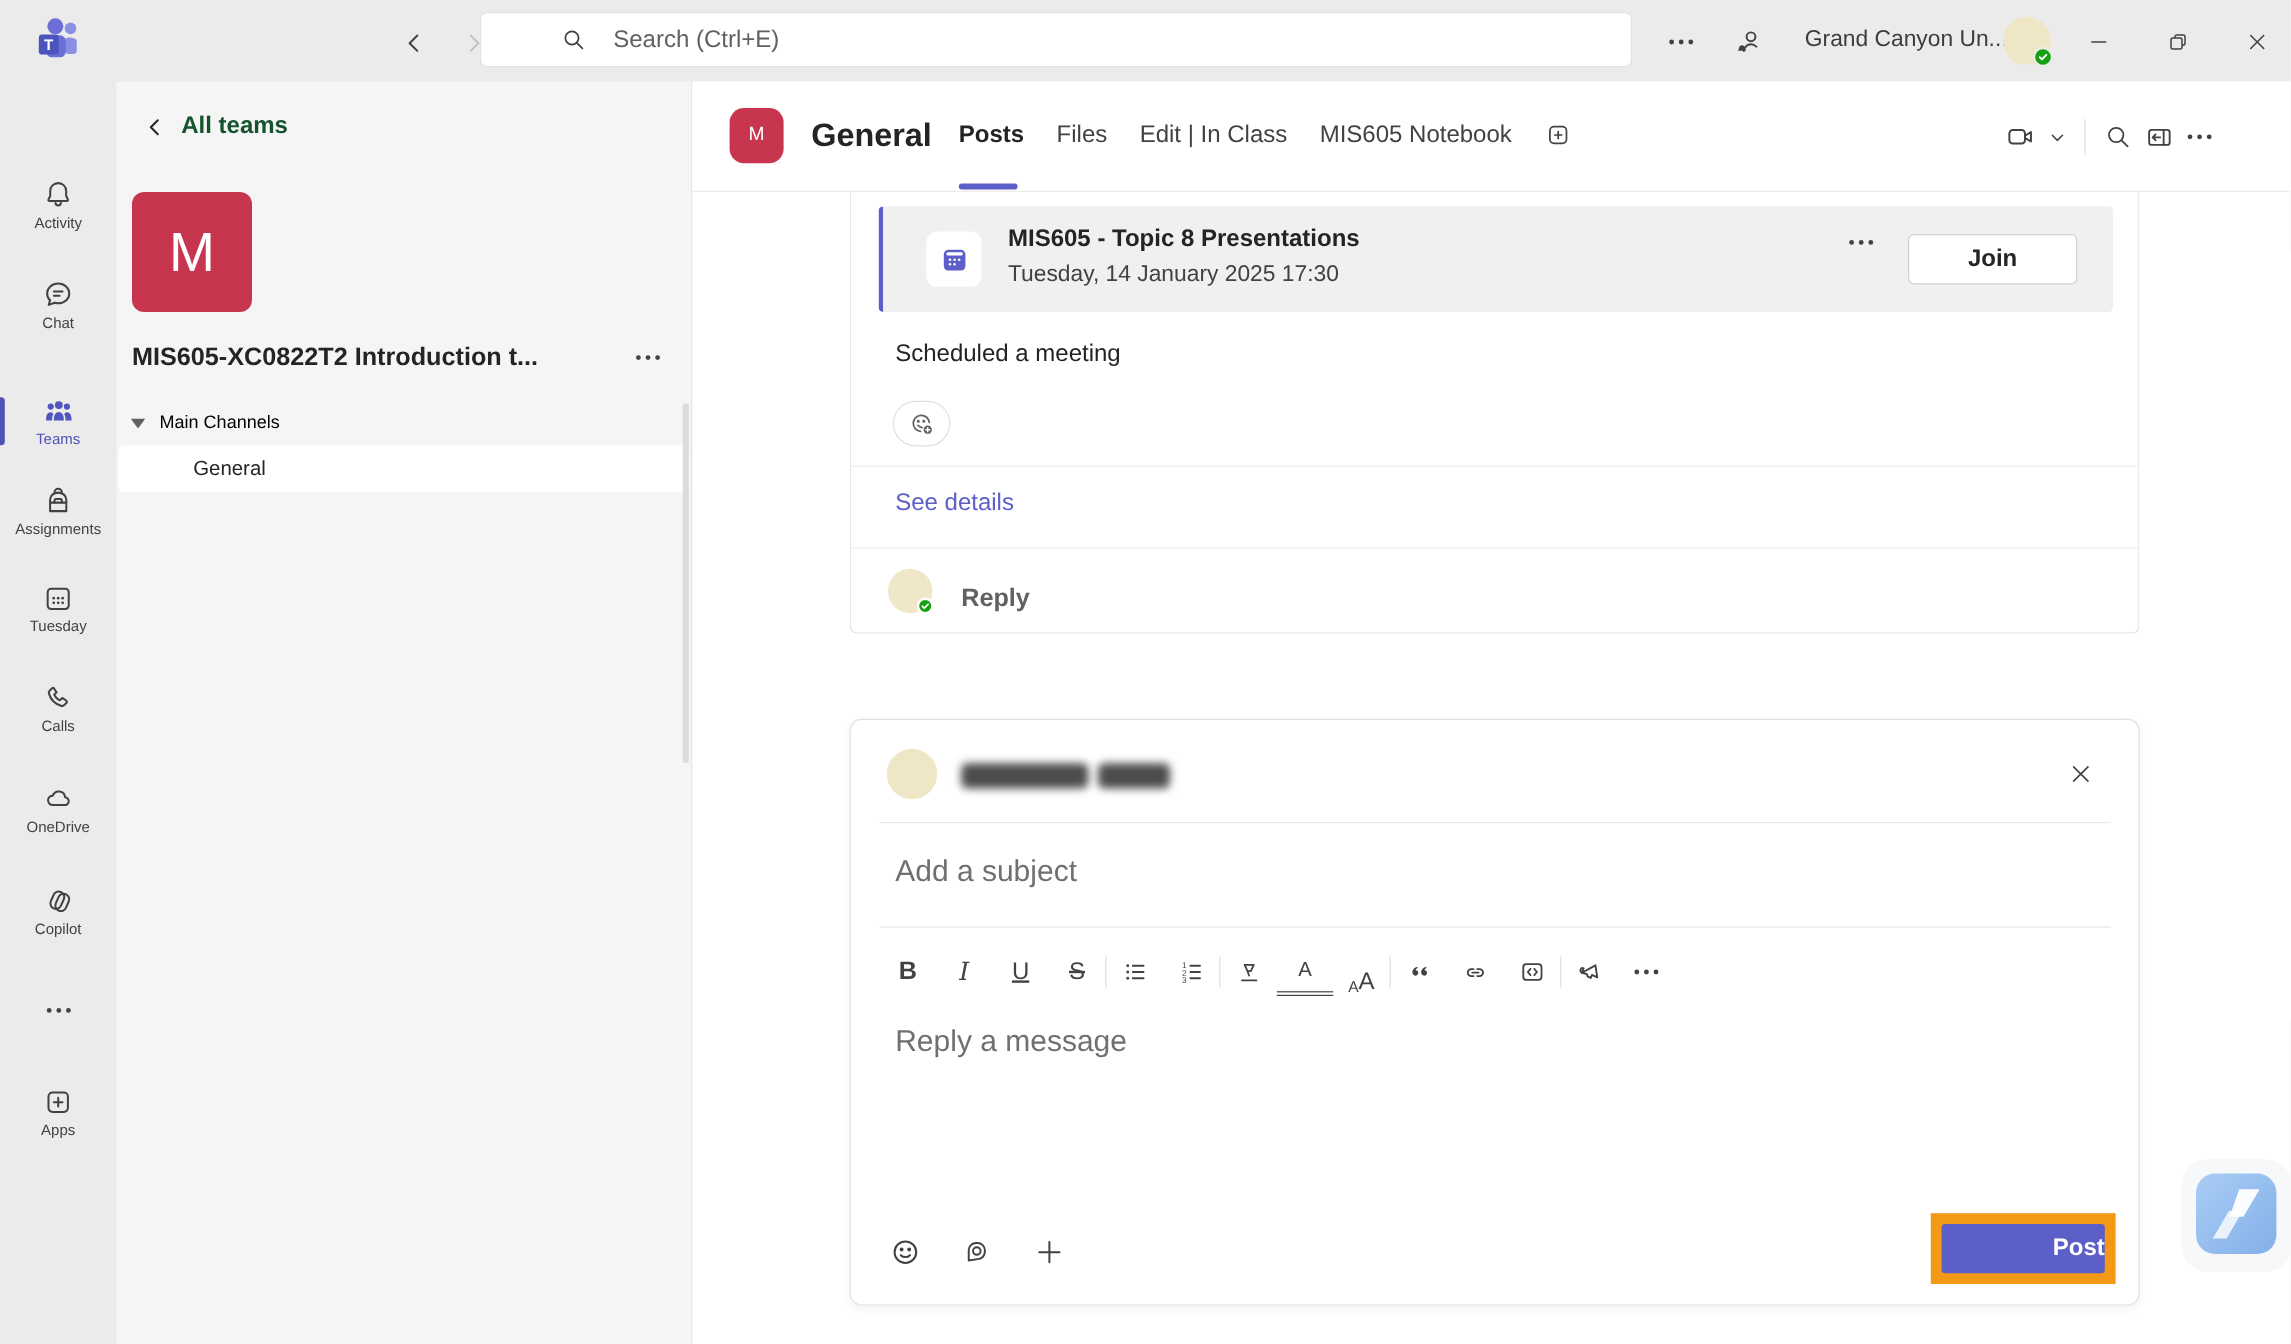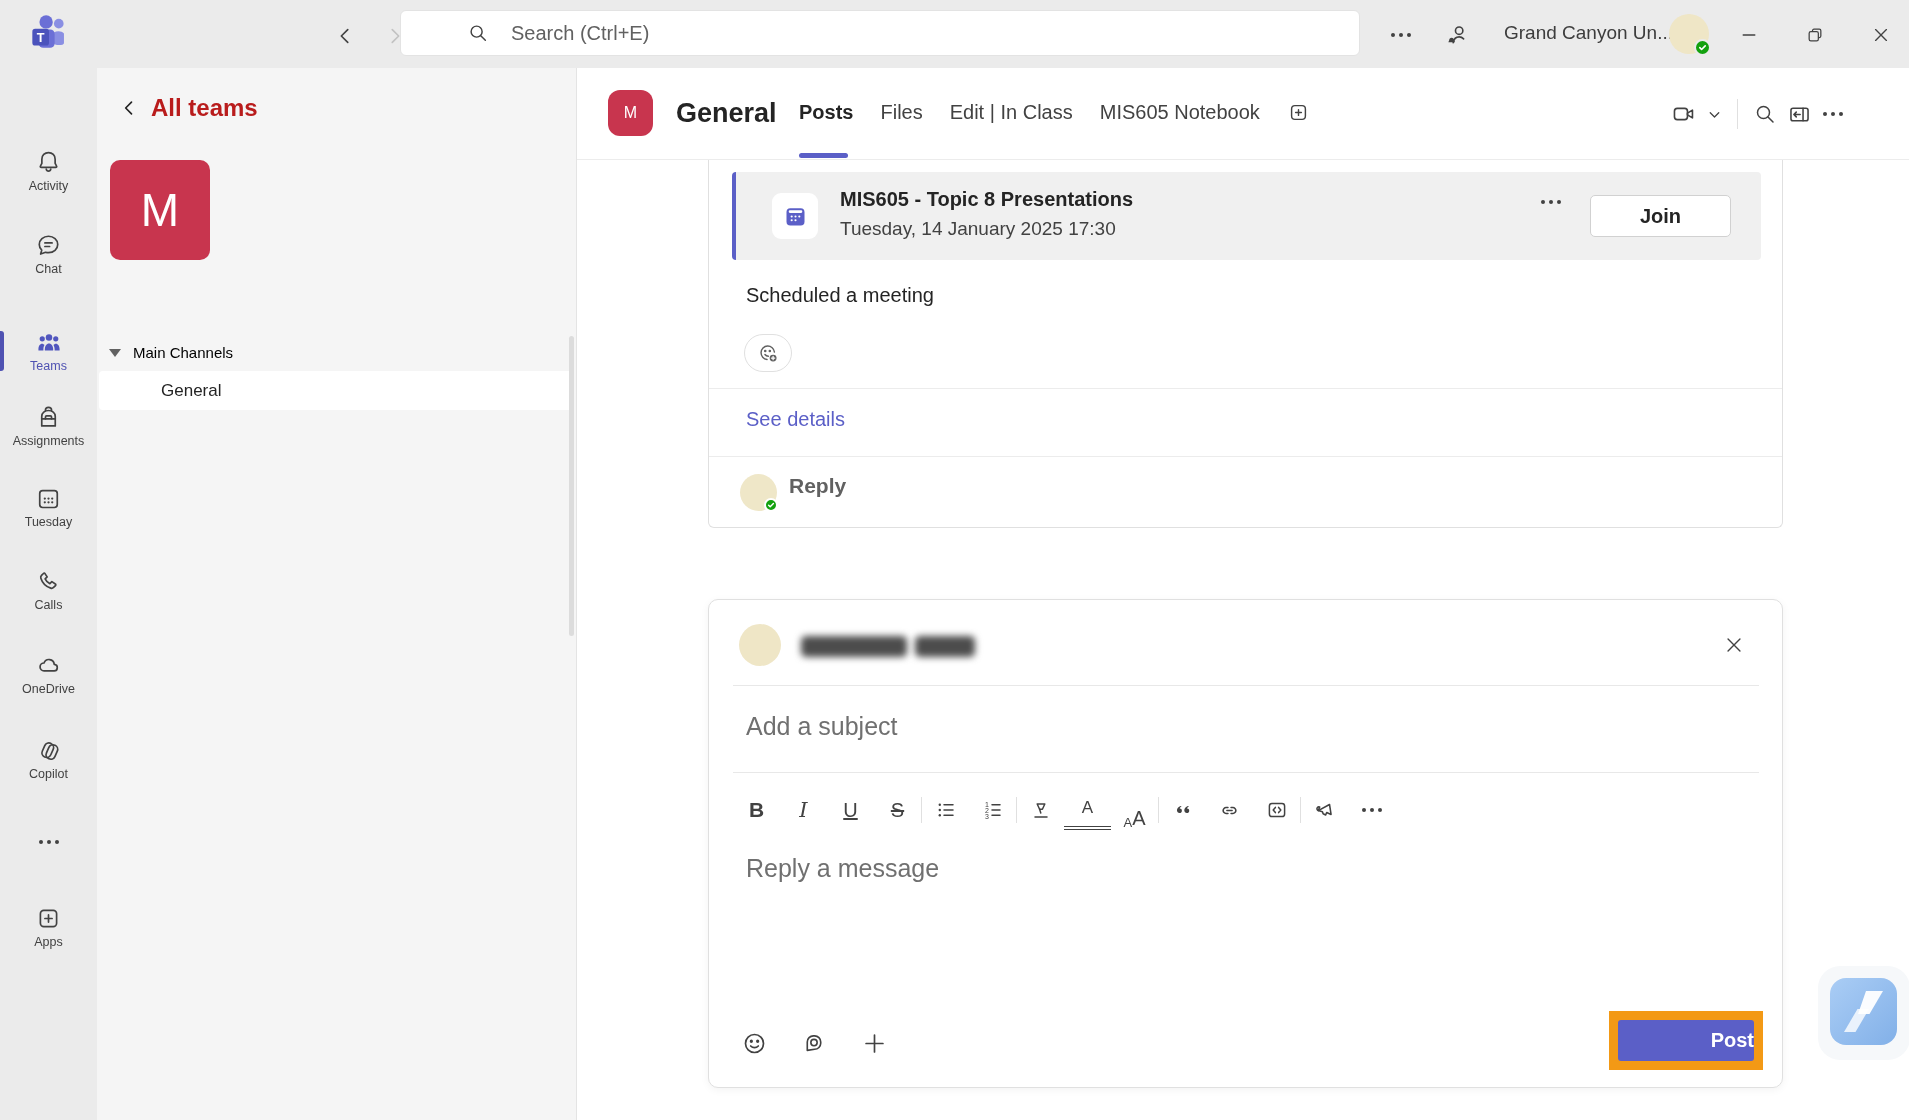--- a/index.html
+++ b/index.html
@@ -29,21 +29,21 @@
   .rail { position:absolute; left:0; top:68px; width:97px; height:1052px; background:#ebebeb;padding-left:36px; }
   .rail-item { position:absolute; left:0; width:97px; display:flex; flex-direction:column; align-items:center; gap:3px; color:#424242; cursor:pointer; }
   .rail-item .rlabel { font-size:12.5px; }
   .rail-item.active { color:#4f52b2; }
   .rail-item.active .rlabel { color:#4f52b2;text-align:center; }
   .rail-indicator { position:absolute; left:0; top:263px; width:4px; height:40px; background:#4f52b2; border-radius:0 3px 3px 0; }
 
   
   .panel { position:absolute; left:97px; top:68px; width:480px; height:1052px; background:#f5f5f5; border-right:1px solid #e4e4e4; }
   .back-row { position:absolute; left:22px; top:26px; display:flex; align-items:center; gap:12px; cursor:pointer; }
-  .back-row .blabel { font-size:24px; font-weight:600; color:#b91c1c; }
+  .back-row .blabel { font-size:20px; font-weight:600; color:#14532d; }
   .team-tile { position:absolute; left:13px; top:92px; width:100px; height:100px; border-radius:10px; background:#c8354e; display:flex; align-items:center; justify-content:center; color:#fff; font-size:46px; font-weight:400; }
   .team-name-row { position:absolute; left:13px; top:218px; width:454px; display:flex; align-items:center; }
   .team-name { font-size:21px; font-weight:700; color:#242424; width:420px; white-space:nowrap; }
   .team-more { color:#424242; }
   .section-row { position:absolute; left:12px; top:276px; display:flex; align-items:center; gap:12px; cursor:pointer; }
   .caret { width:0; height:0; border-left:6px solid transparent; border-right:6px solid transparent; border-top:8px solid #616161; }
   .section-label { font-size:15px; color:#000000; }
   .channel-row { position:absolute; left:2px; top:303px; width:475px; height:39px; background:#ffffff; border-radius:4px; display:flex; align-items:center; padding-left:62px; font-size:17px; color:#242424; cursor:pointer; }
   .panel-scroll { position:absolute; left:472px; top:268px; width:5px; height:300px; background:#dcdcdc; border-radius:3px; }
 
@@ -65,21 +65,21 @@
   .meeting { position:absolute; left:23px; top:12px; width:1029px; height:88px; background:#f0f0f0; border-left:4px solid #5b5fc7; border-radius:4px; }
   .cal-tile { position:absolute; left:36px; top:21px; width:46px; height:46px; background:#fff; border-radius:9px; display:flex; align-items:center; justify-content:center; }
   .meet-title { position:absolute; left:104px; top:16px; font-size:20px; font-weight:700; color:#242424; }
   .meet-time { position:absolute; left:104px; top:46px; font-size:19px; color:#424242; }
   .meet-more { position:absolute; right:200px; top:28px; color:#424242; cursor:pointer; }
   .join-btn { position:absolute; right:30px; top:23px; width:141px; height:42px; background:#fff; border:1px solid #d1d1d1; border-radius:5px; display:flex; align-items:center; justify-content:center; font-size:20px; font-weight:700; color:#242424; cursor:pointer; }
   .post-body { position:absolute; left:37px; top:124px; font-size:20px; color:#242424; }
   .react-pill { position:absolute; left:35px; top:174px; width:48px; height:38px; border:1px solid #e0e0e0; border-radius:19px; background:#fff; display:flex; align-items:center; justify-content:center; color:#616161; cursor:pointer; }
   .pdiv { position:absolute; left:0; width:1073px; border-top:1px solid #ececec; }
   .see-details { position:absolute; left:37px; top:248px; font-size:20px; color:#5b5fc7; cursor:pointer; }
-  .reply-row { position:absolute; left:31px; top:314px; display:flex; align-items:flex-start; gap:12px; cursor:pointer; }
+  .reply-row { position:absolute; left:31px; top:314px; display:flex; align-items:flex-end; gap:24px; cursor:pointer; }
   .reply-avatar { position:relative; width:37px; height:37px; border-radius:50%; background:#efe7c8; }
   .reply-presence { left:24px; top:24px; width:14px; height:14px; border-color:#fff; }
   .reply-label { font-size:21px; font-weight:700; color:#616161; }
 
   
   .composer { position:absolute; left:131px; top:531px; width:1075px; height:489px; background:#fff; border:1px solid #e0e0e0; border-radius:10px; box-shadow:0 2px 8px rgba(0,0,0,.05); }
   .comp-avatar { position:absolute; left:30px; top:24px; width:42px; height:42px; border-radius:50%; background:#efe6c6; }
   .blob { position:absolute; height:21px; background:#4c4c4c; border-radius:5px; filter:blur(3.5px); }
   .blob1 { left:92px; top:36px; width:106px; }
   .blob2 { left:206px; top:36px; width:60px; }
@@ -304,20 +304,30 @@
       <span>
           <svg width="20" height="20" viewBox="0 0 24 24" fill="none" stroke="#242424" stroke-width="2" stroke-linecap="round" stroke-linejoin="round">
             <path d="M15 5l-7 7 7 7"></path>
           </svg>
         </span>
       <span class="blabel">All teams</span>
     </div>
     <div class="team-tile">
         <span>M</span>
       </div>
+    <div class="team-name-row">
+      <span class="team-name">MIS605-XC0822T2 Introduction t...</span>
+      <span class="team-more">
+          <span class="dots3">
+            <i></i>
+            <i></i>
+            <i></i>
+          </span>
+        </span>
+    </div>
     <div class="section-row">
       <span class="caret"></span>
       <span class="section-label">Main Channels</span>
     </div>
     <div class="channel-row">
       <span>General</span>
     </div>
     <div class="panel-scroll"></div>
   </div>
 

